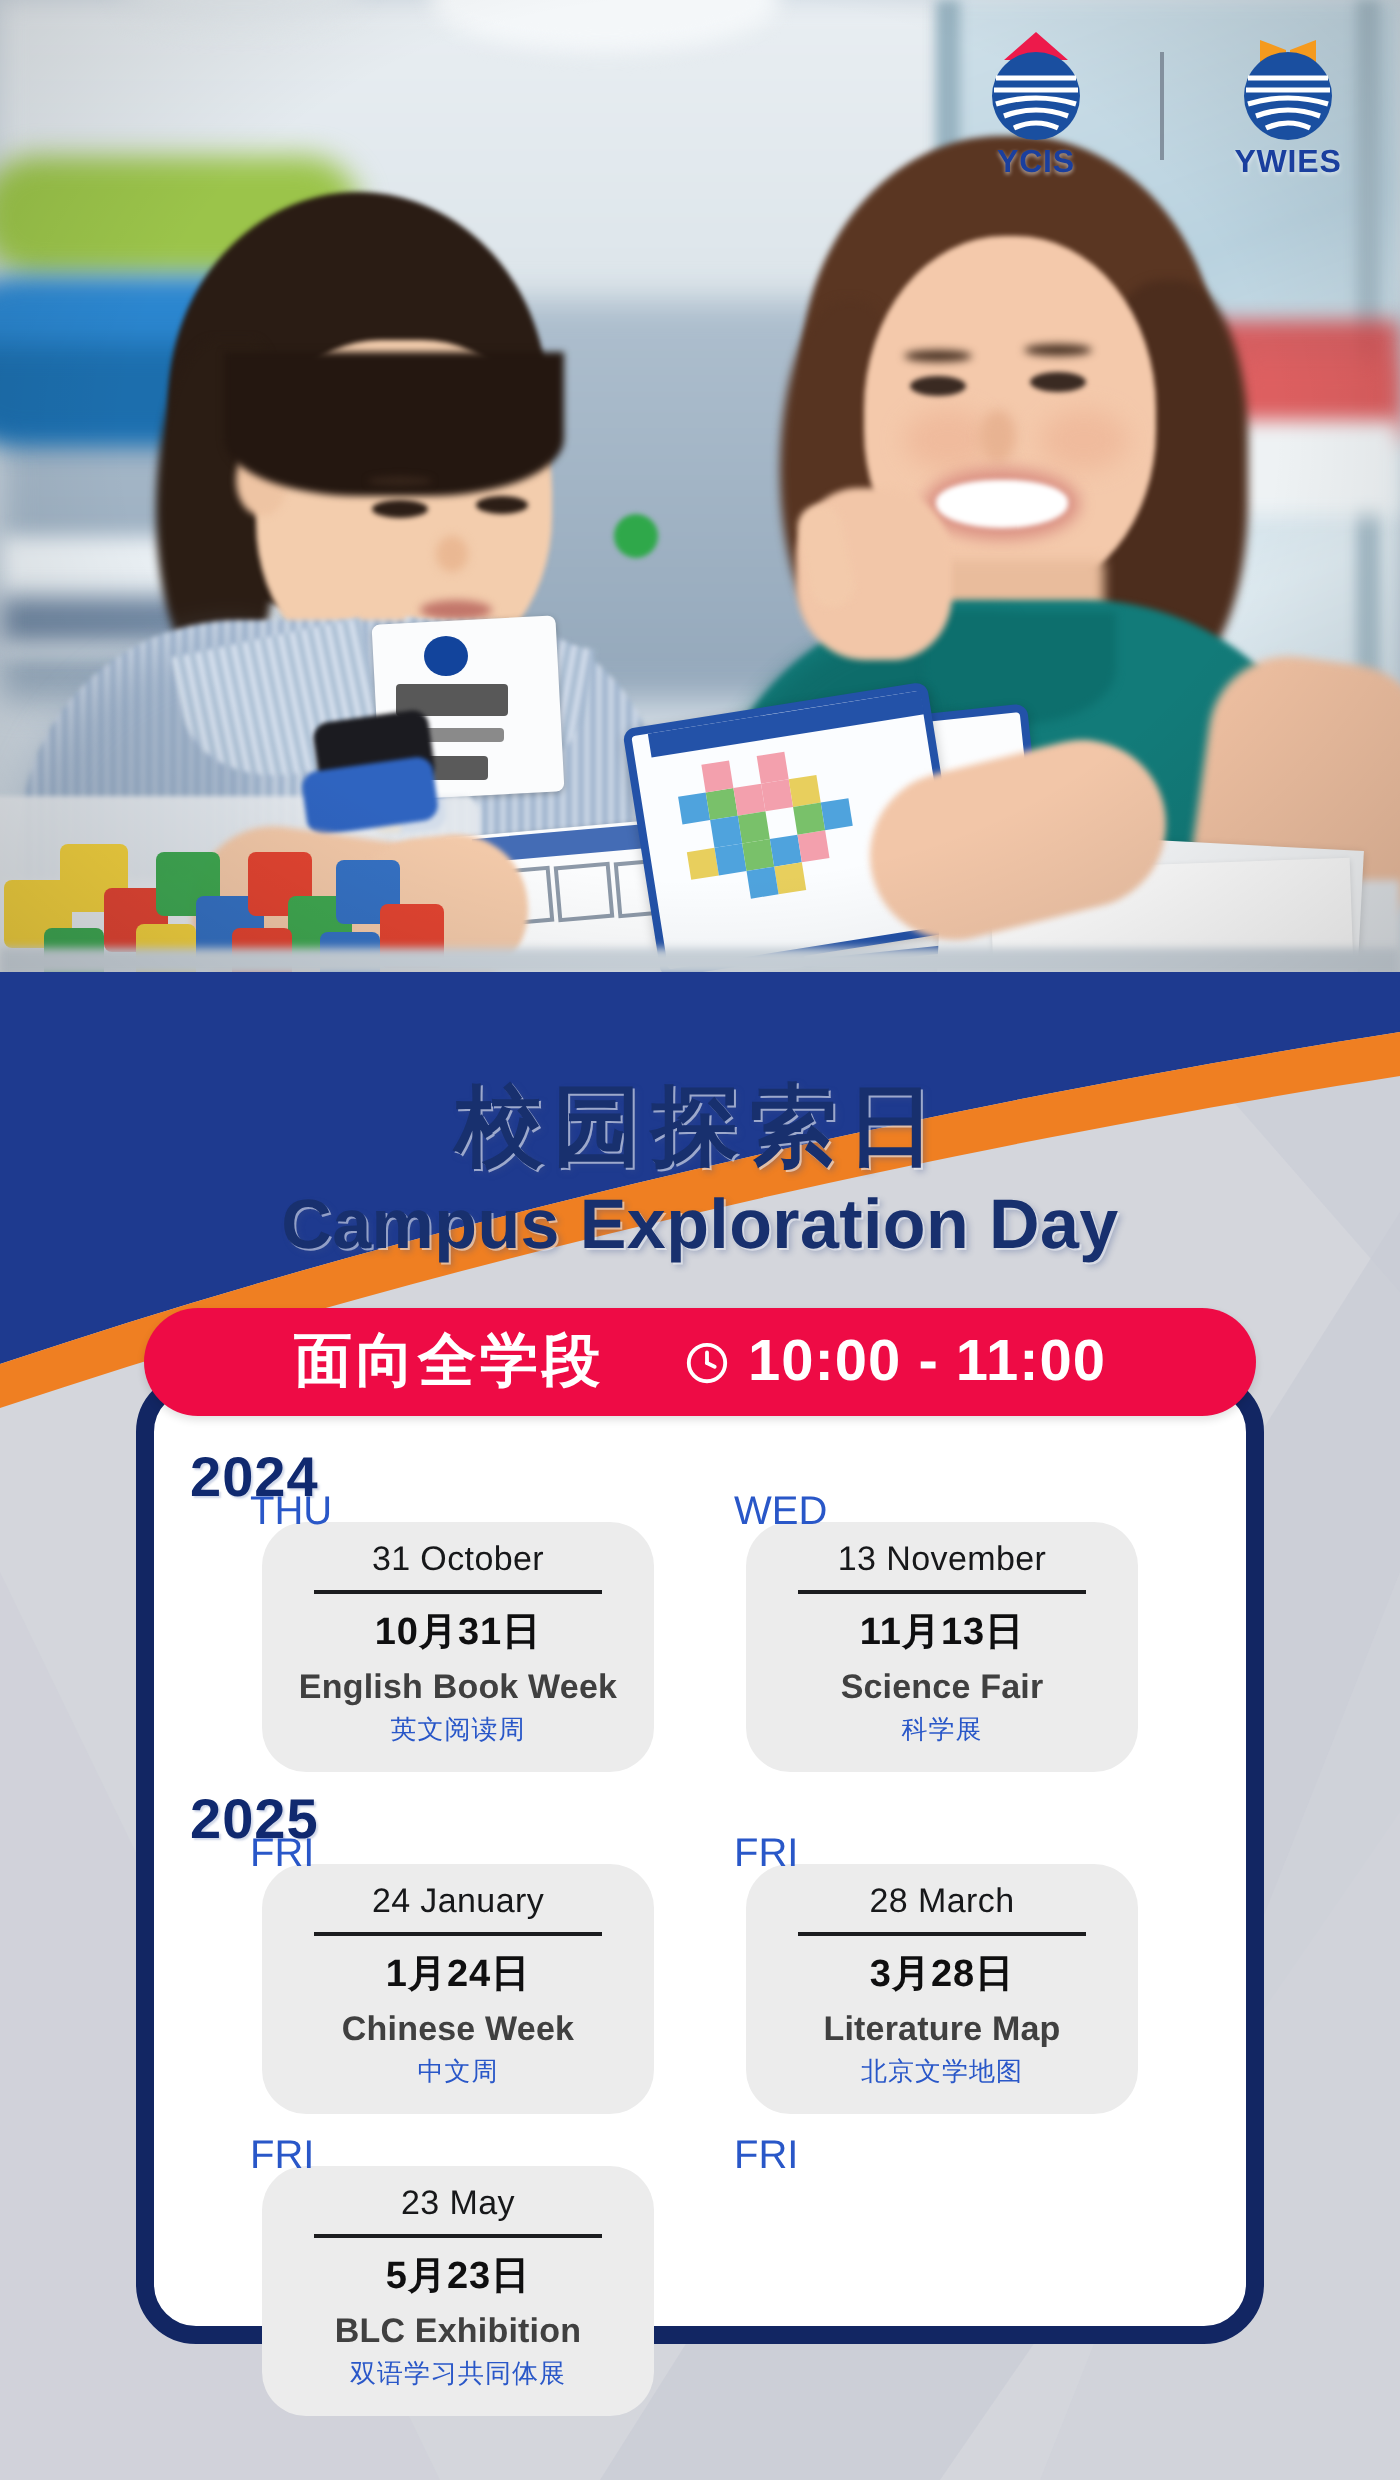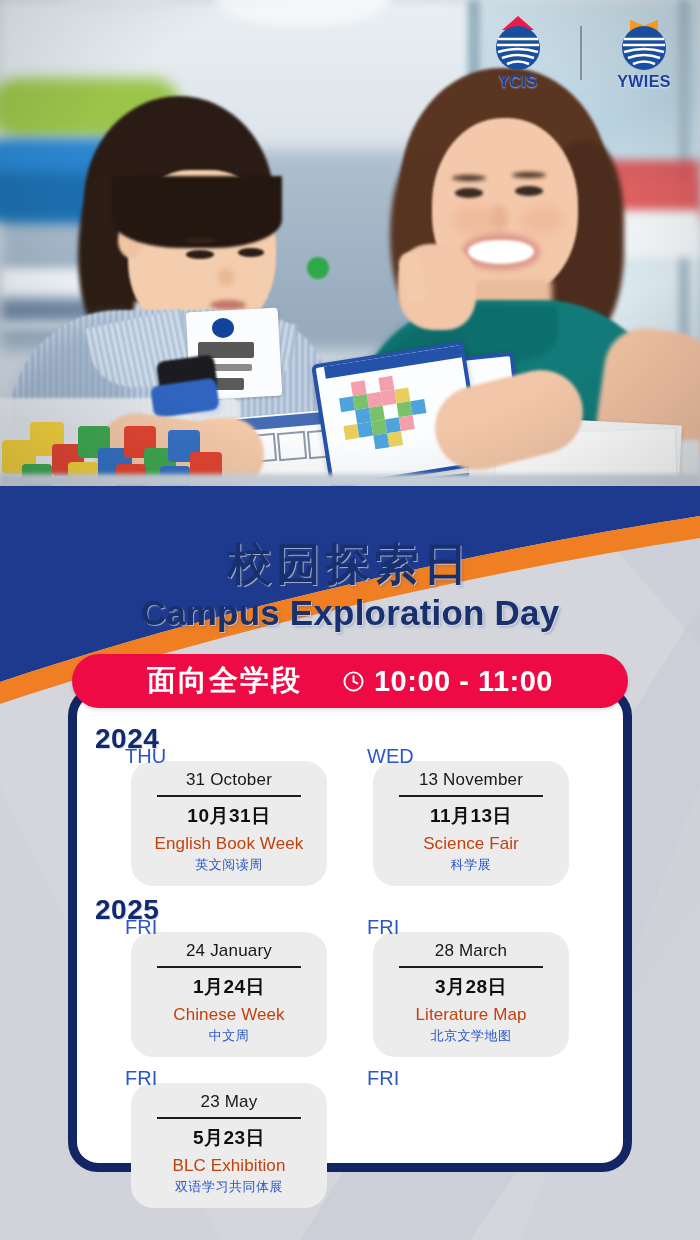--- a/index.html
+++ b/index.html
@@ -502,21 +502,21 @@
     font-size: 17px; color: #17181a; font-weight: 400;
     letter-spacing: .2px;
   }
   .evt-rule {
     height: 2px; background: #1c1d1f; margin: 5px 14px 6px 14px;
   }
   .evt-date-cn {
     font-size: 19px; color: #0f0f10; font-weight: 700; letter-spacing: .5px;
   }
   .evt-name {
-    font-size: 17px; color: #c2410c; margin-top: 5px; letter-spacing: .1px;
+    font-size: 17px; color: #404040; margin-top: 5px; letter-spacing: .1px; font-weight: bold;
   }
   .evt-name-cn {
     font-size: 13px; color: #2957c8; margin-top: 2px; letter-spacing: .5px;
   }
   .row-gap { height: 12px; }
 </style>
 </head>
 <body>
 
 <div id="poster">

